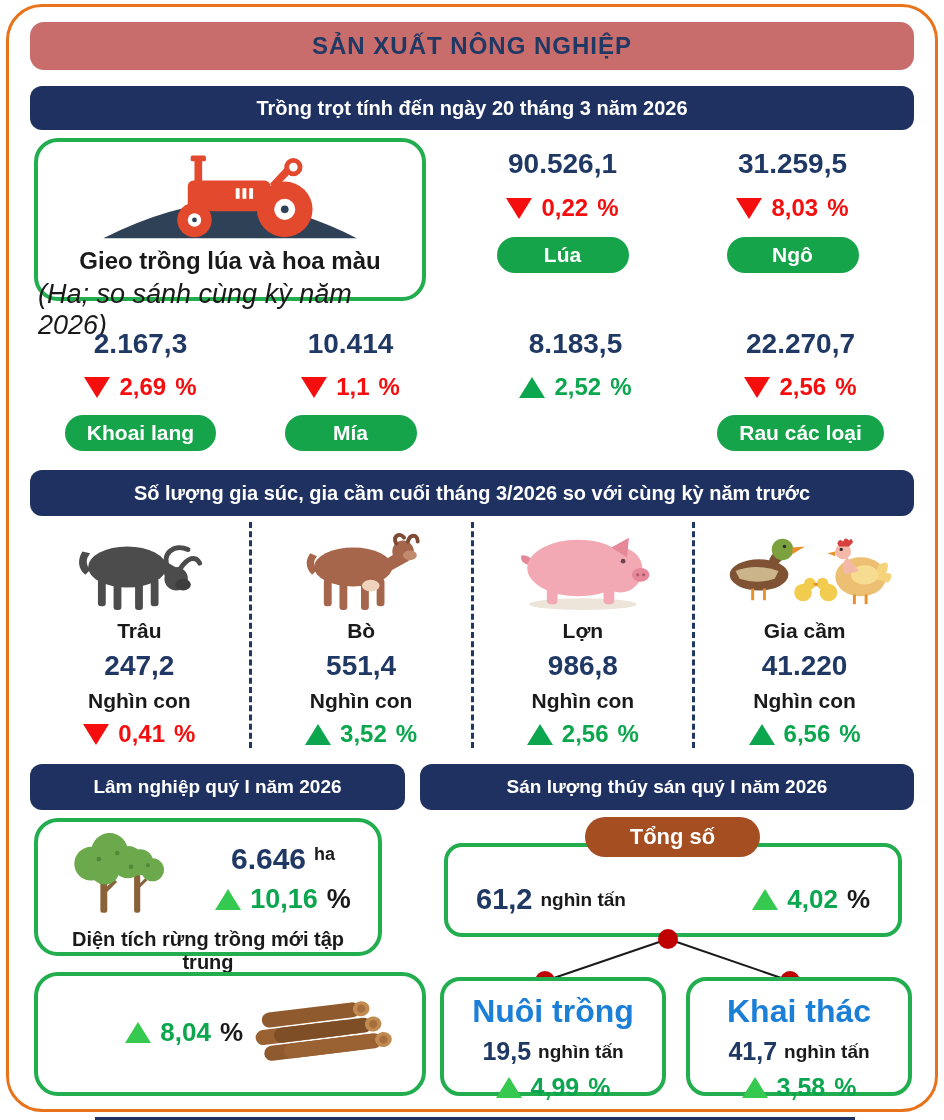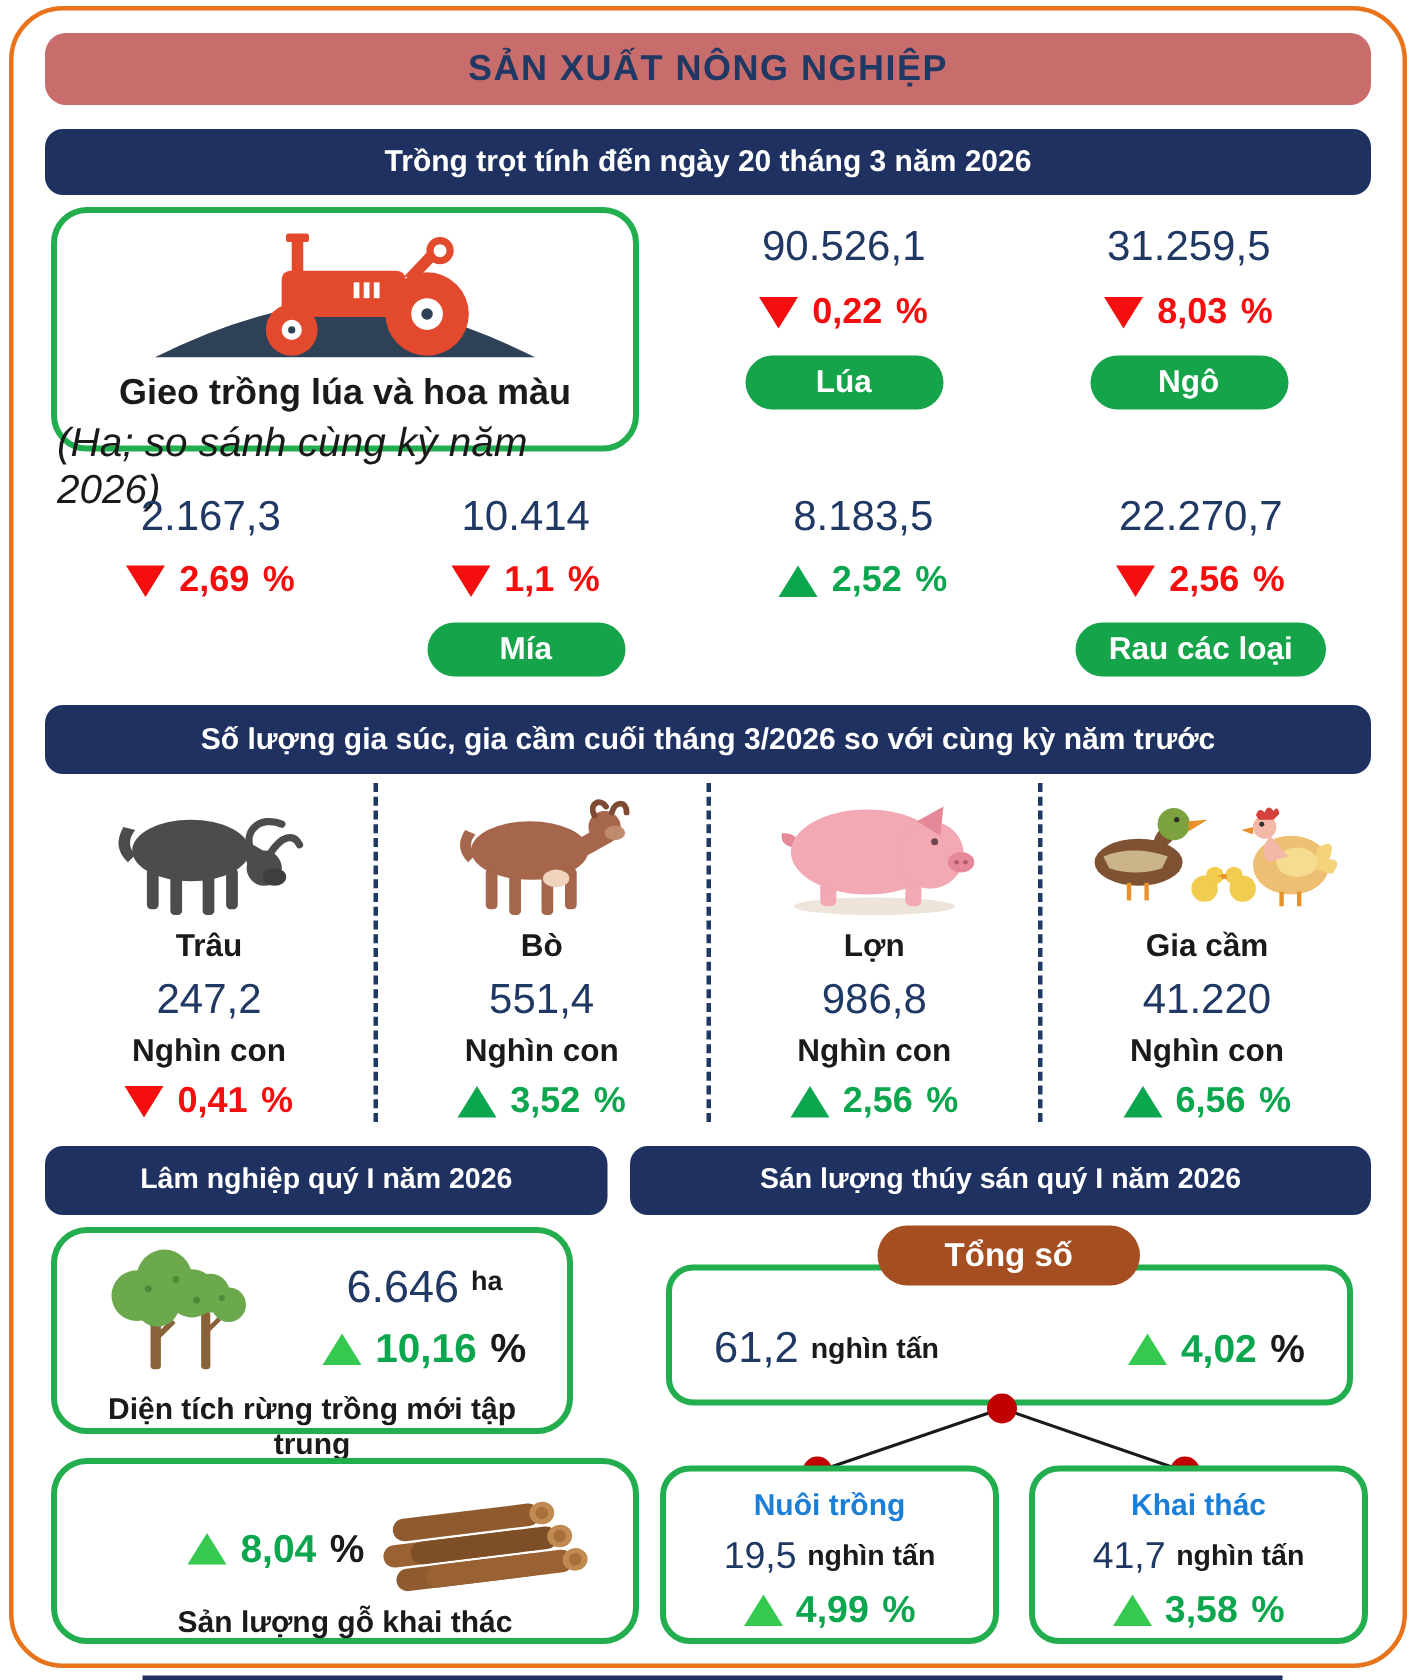--- a/index.html
+++ b/index.html
@@ -10,21 +10,21 @@
   *{box-sizing:border-box;margin:0;padding:0}
   body{width:944px;height:1120px;background:#fff;position:relative;overflow:hidden;
        font-family:"Liberation Sans",sans-serif;color:var(--ink);}
   .abs{position:absolute}
   .frame{position:absolute;left:6px;top:4px;right:6px;bottom:8px;border:3px solid var(--orange);border-radius:36px}
   .titlebar{background:var(--salmon);border-radius:14px;display:flex;align-items:center;justify-content:center;
             color:var(--navy-text);font-weight:bold;font-size:24px;letter-spacing:1px}
   .bar{background:var(--navy);border-radius:12px;display:flex;align-items:center;justify-content:center;
        color:#fff;font-weight:bold;font-size:20px}
   .gbox{border:4px solid var(--green-border);border-radius:24px;background:#fff}
-  .value{color:var(--navy-text);font-weight:normal}
+  .value{color:var(--navy-text);font-weight:bold}
   .pill{display:inline-block;background:var(--pill-green);color:#fff;font-weight:bold;font-size:21px;
         border-radius:19px;padding:6px 22px;min-width:132px;text-align:center}
   .col{display:flex;flex-direction:column;align-items:center}
   .change{display:flex;align-items:center;justify-content:center;gap:9px;font-weight:bold;font-size:24px}
   .tri{width:0;height:0;border-left:13px solid transparent;border-right:13px solid transparent}
   .change.dir-down .tri{border-top:21px solid var(--red)}
   .change.dir-up .tri{border-bottom:21px solid var(--green)}
   .change.dir-down .num,.change.dir-down .pct{color:var(--red)}
   .change.dir-up .num,.change.dir-up .pct{color:var(--green)}
   .change.bright.dir-up .tri{border-bottom-color:var(--green-bright)}
@@ -32,21 +32,21 @@
   .ls-row{display:flex}
   .ls-col{flex:1;display:flex;flex-direction:column;align-items:center;gap:7px;padding-top:2px}
   .ls-col.sep{border-right:3px dashed var(--navy-text)}
   .ls-name{font-weight:bold;font-size:21px}
   .ls-val{font-size:28px}
   .ls-unit{font-weight:bold;font-size:21px}
   .icon-slot{height:92px;display:flex;align-items:center;justify-content:center}
   .fline{display:flex;align-items:flex-start;justify-content:center;gap:8px}
   .funit{font-weight:bold;font-size:18px;margin-top:2px}
   .flabel{font-weight:bold;font-size:20px;text-align:center}
-  .branch-title{color:var(--blue);font-weight:bold;font-size:20px;text-align:right}
+  .branch-title{color:var(--blue);font-weight:bold;font-size:32px;text-align:right}
   .unit-sm{font-weight:bold;font-size:19px;color:var(--ink)}
 </style>
 </head>
 <body>
 
 <div class="frame"></div>
 
 <div class="abs titlebar" style="left:30px;top:22px;width:884px;height:48px">SẢN XUẤT NÔNG NGHIỆP</div>
 
 <div class="abs bar" style="left:30px;top:86px;width:884px;height:44px">Trồng trọt tính đến ngày 20 tháng 3 năm 2026</div>
@@ -95,20 +95,21 @@
   <div class="pill" style="margin-top:15px">Ngô</div>
 </div>
 
 <div class="abs col" style="left:38px;top:328px;width:205px">
   <div class="value" style="font-size:28px">2.167,3</div>
   <div class="change dir-down" style="margin-top:13px">
     <span class="tri"></span>
     <span class="num">2,69</span>
       <span class="pct">%</span>
   </div>
+  <div class="pill" style="margin-top:14px">Khoai lang</div>
 </div>
 
 <div class="abs col" style="left:258px;top:328px;width:185px">
   <div class="value" style="font-size:28px">10.414</div>
   <div class="change dir-down" style="margin-top:13px">
     <span class="tri"></span>
     <span class="num">1,1</span>
       <span class="pct">%</span>
   </div>
   <div class="pill" style="margin-top:14px">Mía</div>
@@ -318,21 +319,20 @@
           <rect x="16" y="64" width="118" height="18" rx="9" fill="#8F5A2E"></rect>
           <ellipse cx="136" cy="73" rx="10" ry="9" fill="#C08A50"></ellipse>
             <circle cx="136" cy="73" r="5" fill="#A76F3C"></circle>
           <rect x="40" y="64" width="118" height="18" rx="9" fill="#9A6233"></rect>
           <ellipse cx="160" cy="73" rx="10" ry="9" fill="#C08A50"></ellipse>
             <circle cx="160" cy="73" r="5" fill="#A76F3C"></circle>
         </g>
       </svg>
     </span>
   </div>
-  <div class="flabel">Sản lượng gỗ khai thác</div>
 </div>
 
 <div class="abs" style="left:430px;top:815px;width:485px;height:290px">
 
   <div class="gbox abs" style="left:14px;top:28px;width:458px;height:94px;border-radius:18px">
     <div style="display:flex;align-items:center;justify-content:space-between;height:100%;padding:18px 28px 0">
       <div style="display:flex;align-items:flex-start;gap:8px">
         <span class="value" style="font-size:29px">61,2</span>
         <span class="unit-sm" style="margin-top:6px">nghìn tấn</span>
       </div>

